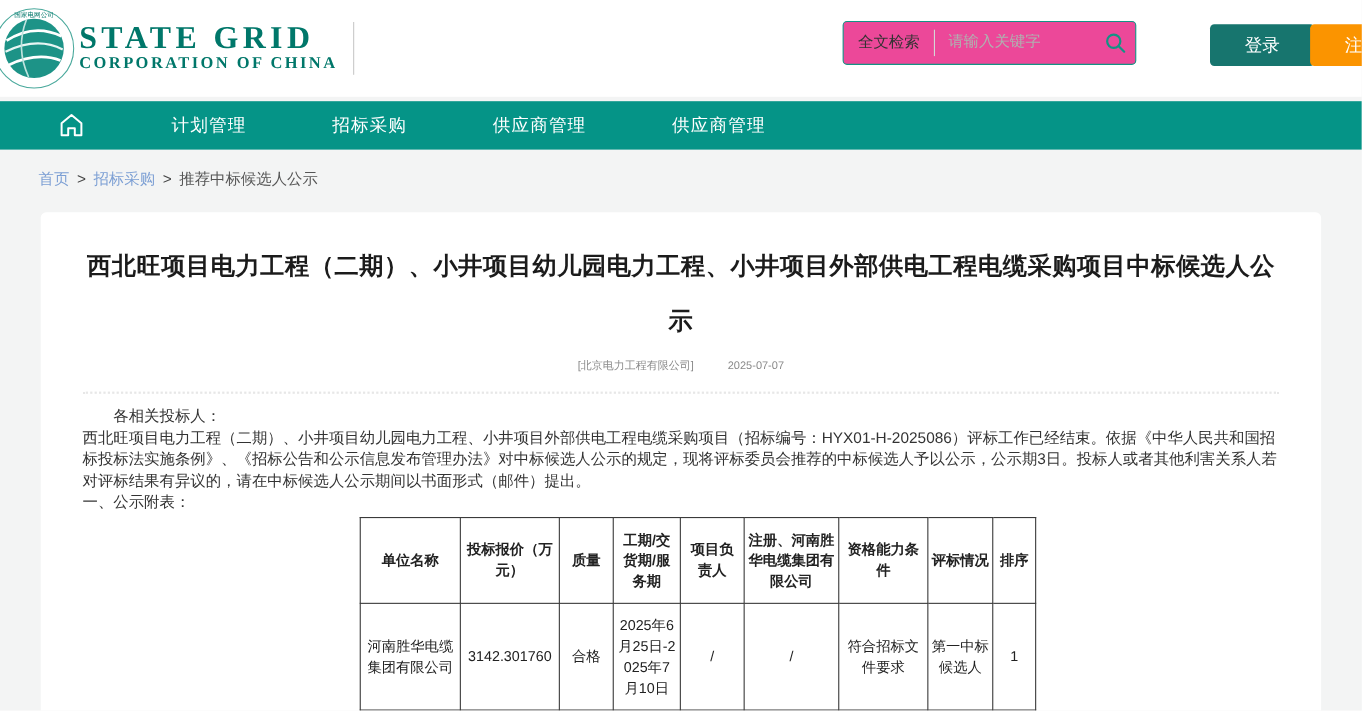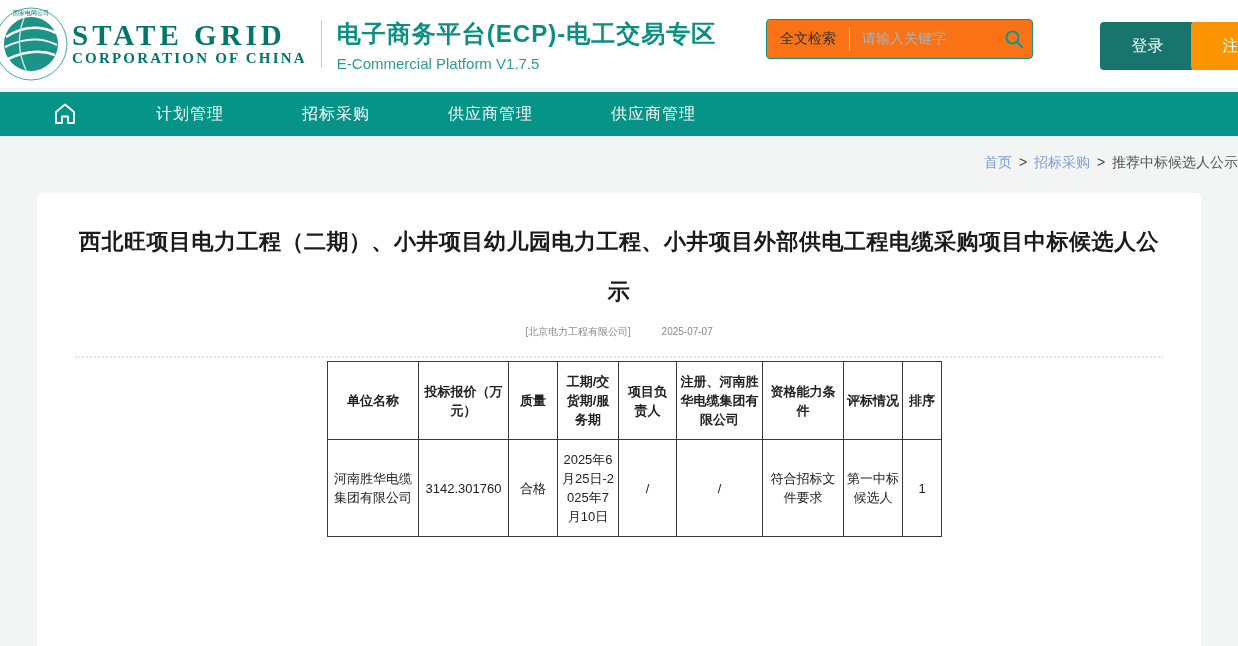--- a/index.html
+++ b/index.html
@@ -33,53 +33,53 @@
   }
   .header-divider { width: 1px; height: 48px; background: #c9c9c9; margin: 0 15px 0 14px; }
   .platform-block { padding-top: 2px; }
   .platform-cn { color: #0c8f80; font-size: 24px; font-weight: bold; letter-spacing: 1px; }
   .platform-en { color: #2f9c8e; font-size: 15px; margin-top: 5px; }
 
   .search-box {
     position: absolute; left: 766px; top: 19px;
     width: 267px; height: 40px;
     border: 1px solid #129384; border-radius: 4px;
-    background: #f97316; display: flex; align-items: center;
+    background: #ec4899; display: flex; align-items: center;
   }
   .search-scope {
     font-size: 14px; color: #333; padding: 0 13px; cursor: pointer; white-space: nowrap;
   }
   .search-sep { width: 1px; height: 24px; background: #d6d6d6; }
   .search-input {
     border: none; outline: none; flex: 1; min-width: 0;
     font-size: 14px; padding: 0 6px 0 12px; color: #333;
     font-family: Liberation Mono, monospace; background: transparent;
   }
   .search-input::placeholder { color: #b0b0b0; }
   .search-btn { width: 36px; display: flex; align-items: center; justify-content: center; cursor: pointer; }
 
   .auth-btn {
-    position: absolute; top: 22px; height: 48px; width: 95px;
+    position: absolute; top: 22px; height: 38px; width: 95px;
     border: none; border-radius: 4px; color: #fff; font-size: 16px;
     cursor: pointer; font-family: "Liberation Sans", sans-serif;
   }
   .login-btn { left: 1100px; background: #17756e; }
   .register-btn { left: 1191px; background: #fb9400; }
 
   
   .nav {
     height: 44px; background: #059487; margin-top: 4px;
     display: flex; align-items: center; color: #fff;
   }
   .nav-home { margin-left: 52px; display: flex; align-items: center; cursor: pointer; }
   .nav-item { font-size: 16px; margin-left: 78px; cursor: pointer; letter-spacing: 1px; }
   .nav-item:first-of-type { margin-left: 48px; }
 
   
-  .breadcrumb { margin: 18px 0 0 35px; font-size: 14px; color: #555; text-align: right; }
+  .breadcrumb { margin: 18px 0 0 35px; font-size: 14px; color: #555; }
   .breadcrumb a { color: #7c9fd4; text-decoration: none; cursor: pointer; }
   .crumb-sep { margin: 0 3px; color: #444; }
   .crumb-current { color: #555; }
 
   
   .card {
     margin: 21px 0 0 37px; width: 1164px; height: 500px;
     background: #fff; border-radius: 5px 5px 0 0;
     padding: 24px 38px 0 38px;
   }
@@ -122,24 +122,20 @@
       <text x="37" y="8" font-size="6" fill="#00776a" text-anchor="middle">国家电网公司</text>
     </svg>
     <div class="logo-text">
       <div class="logo-en">STATE GRID</div>
       <div class="logo-sub">CORPORATION OF CHINA</div>
     </div>
   </div>
 
   <div class="header-divider"></div>
 
-  <div class="platform-block">
-    <div class="platform-cn">电子商务平台(ECP)-电工交易专区</div>
-    <div class="platform-en">E-Commercial Platform V1.7.5</div>
-  </div>
 
   <div class="search-box">
     <span class="search-scope">全文检索</span>
     <span class="search-sep"></span>
     <input class="search-input" type="text" placeholder="请输入关键字" style="">
     <span class="search-btn">
       <svg width="20" height="20" viewBox="0 0 20 20">
         <circle cx="8.5" cy="8.5" r="6" fill="none" stroke="#129384" stroke-width="2"></circle>
         <line x1="13" y1="13" x2="18" y2="18" stroke="#129384" stroke-width="2" stroke-linecap="round"></line>
       </svg>
@@ -173,20 +169,25 @@
 <div class="card">
   <div class="article-title">西北旺项目电力工程（二期）、小井项目幼儿园电力工程、小井项目外部供电工程电缆采购项目中标候选人公示</div>
 
   <div class="article-meta">
     <span>[北京电力工程有限公司]</span>
     <span class="meta-date">2025-07-07</span>
   </div>
 
   <div class="dotted-divider"></div>
 
+  <div class="article-body">
+    <p class="salutation">各相关投标人：</p>
+    <p>西北旺项目电力工程（二期）、小井项目幼儿园电力工程、小井项目外部供电工程电缆采购项目（招标编号：HYX01-H-2025086）评标工作已经结束。依据《中华人民共和国招标投标法实施条例》、《招标公告和公示信息发布管理办法》对中标候选人公示的规定，现将评标委员会推荐的中标候选人予以公示，公示期3日。投标人或者其他利害关系人若对评标结果有异议的，请在中标候选人公示期间以书面形式（邮件）提出。</p>
+    <p>一、公示附表：</p>
+  </div>
 
   <table class="bid-table">
     <colgroup>
       <col style="width:91px">
         <col style="width:90px">
         <col style="width:49px">
       <col style="width:61px">
         <col style="width:58px">
         <col style="width:86px">
       <col style="width:81px">

